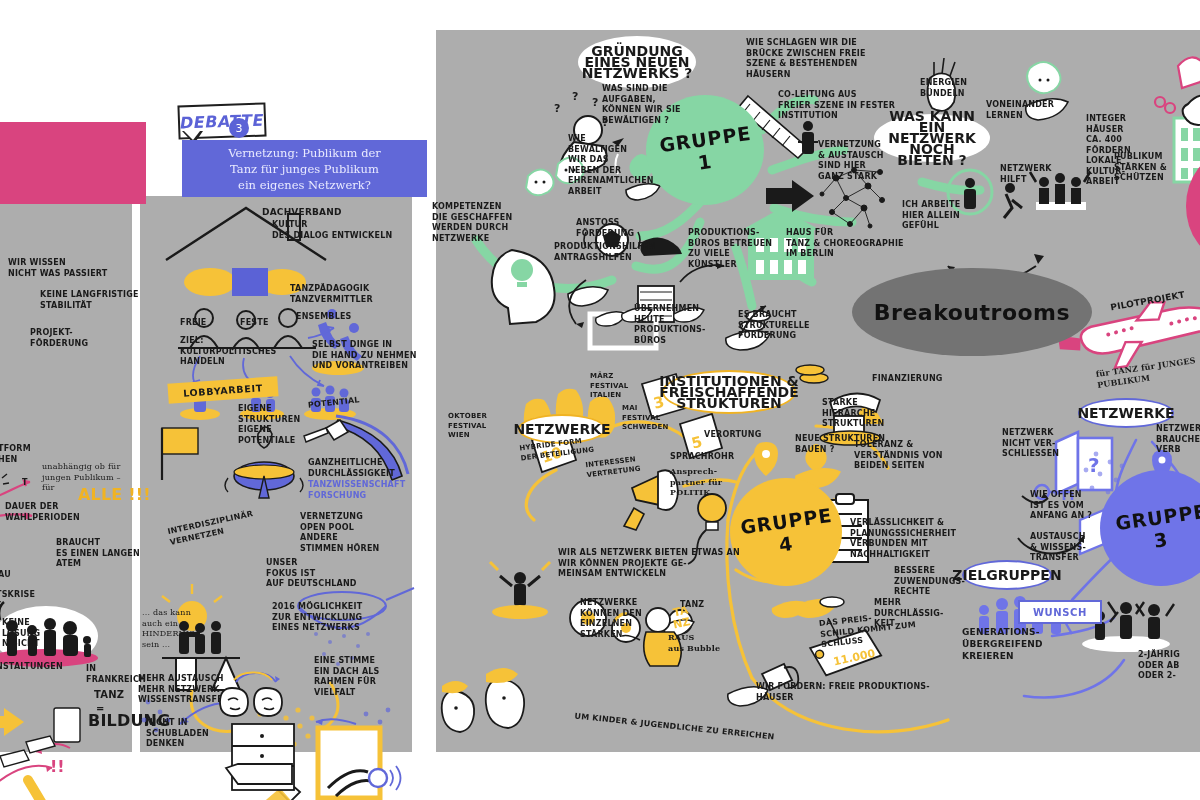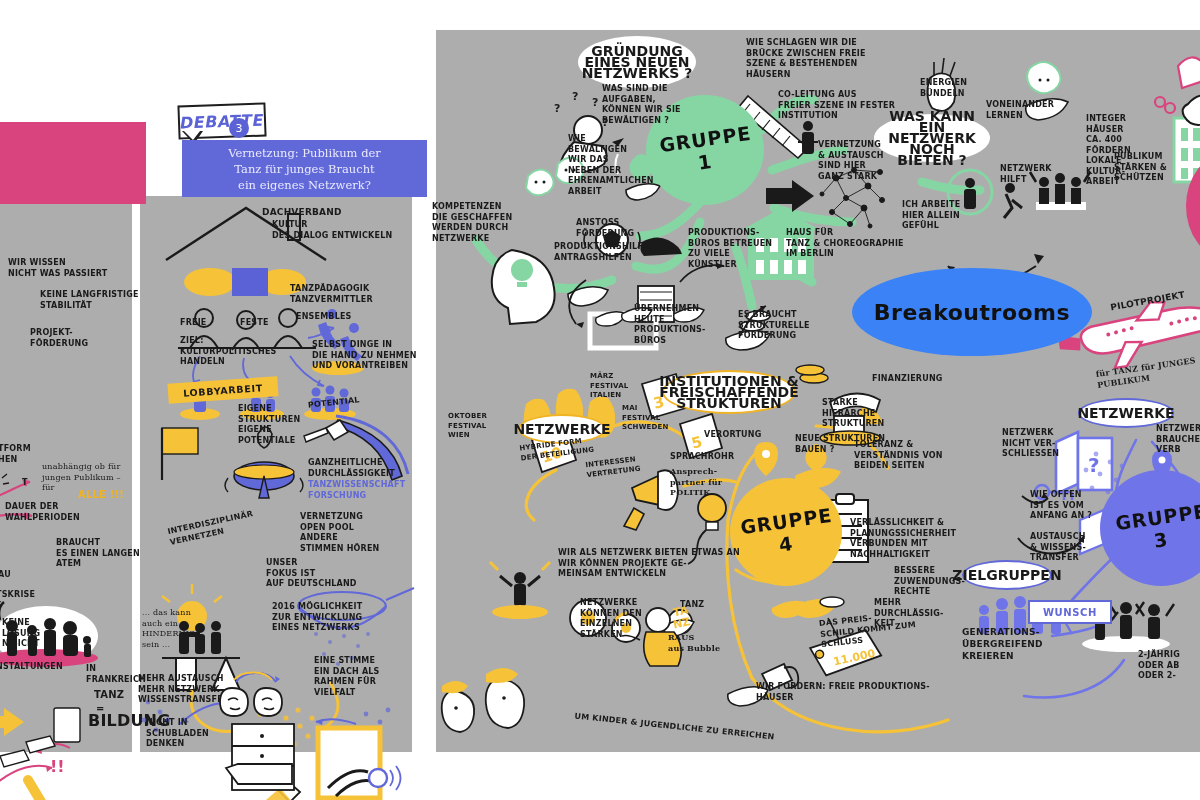--- a/index.html
+++ b/index.html
@@ -54,29 +54,29 @@
   .gcircle{position:absolute;border-radius:50%;display:flex;flex-direction:column;
      align-items:center;justify-content:center;}
   .gcircle .gname{font-family:"DejaVu Sans",sans-serif;font-weight:bold;
      font-size:19px;letter-spacing:1px;color:#111;transform:rotate(-8deg);}
   .gcircle .gnum{font-family:"DejaVu Sans",sans-serif;font-weight:bold;
      font-size:19px;color:#111;margin-top:1px;transform:rotate(-8deg);}
   .g1{left:646px;top:95px;width:118px;height:110px;background:#86d6a4;}
   .g4{left:730px;top:478px;width:112px;height:108px;background:#f6c238;}
   .g3{left:1100px;top:470px;width:122px;height:116px;background:#6f74e8;}
 
-  .title-oval{position:absolute;left:852px;top:268px;width:240px;height:88px;background:#3b82f6;
+  .title-oval{position:absolute;left:852px;top:268px;width:240px;height:88px;background:#737373;
      border-radius:50%;display:flex;align-items:center;justify-content:center;}
   .title-oval span{font-family:"DejaVu Sans",sans-serif;font-weight:bold;font-size:22px;
      letter-spacing:.5px;color:#111;}
   svg{overflow:visible;display:block;}
   .svgwrap{position:absolute;pointer-events:none;}
 
   .wunsch{position:absolute;left:1018px;top:600px;width:80px;height:20px;background:#ffffff;
-     border:2px solid #6168d8;display:flex;align-items:center;justify-content:center;margin-left:10px;}
+     border:2px solid #6168d8;display:flex;align-items:center;justify-content:center;}
   .wunsch span{color:#6168d8;font-weight:bold;font-size:10px;letter-spacing:.6px;
      font-family:"DejaVu Sans",sans-serif;}
 
   .lobby{position:absolute;left:168px;top:380px;width:110px;height:20px;background:#f6c238;
      transform:rotate(-4deg);display:flex;align-items:center;justify-content:center;}
   .lobby span{font-weight:bold;font-size:9.5px;letter-spacing:.7px;color:#1a1a1a;
      font-family:"DejaVu Sans",sans-serif;}
 </style>
 </head>
 <body>
@@ -95,21 +95,21 @@
   <div class="debate-bubble">
     <span>DEBATTE</span>
   </div>
   <div class="debate-tail"></div>
   <div class="debate-tail-in"></div>
   <div class="debate-num">
     <span>3</span>
   </div>
   <div class="debate-bar">
     <div class="ln">Vernetzung: Publikum der</div>
-    <div class="ln">Tanz für junges Braucht</div>
+    <div class="ln">Tanz für junges Publikum</div>
     <div class="ln">ein eigenes Netzwerk?</div>
   </div>
 
   <svg class="svgwrap" style="left:-60px;top:196px;width:200px;height:560px">
 
     <path d="M46,300 L56,300 L53,365 L38,365 Z" fill="#d9447f" stroke="#1a1a1a" stroke-width="1.6"></path>
     <ellipse cx="47" cy="300" rx="12" ry="4" fill="#ffffff" stroke="#1a1a1a" stroke-width="1.6"></ellipse>
     <path d="M36,286 q10,-12 22,-2" fill="none" stroke="#1a1a1a" stroke-width="1.5"></path>
     <path d="M62,282 l5,-4 M63,288 l6,-1" stroke="#1a1a1a" stroke-width="1.4"></path>
 
@@ -172,21 +172,21 @@
   <div class="ht cap" style="left:40px;top:290px;width:120px;">KEINE LANGFRISTIGE
 STABILITÄT</div>
   <div class="ht cap" style="left:30px;top:328px;width:80px;">PROJEKT-
 FÖRDERUNG</div>
   <div class="ht cap" style="left:-2px;top:444px;width:60px;">TFORM
 HEN</div>
   <div class="ht cap" style="left:22px;top:478px;width:20px;">T</div>
   <div class="ht" style="left:42px;top:462px;width:100px;font-weight:normal;font-family:'DejaVu Serif',serif;">unabhängig ob für
 jungen Publikum –
 für</div>
-  <div class="ht ylw" style="left:78px;top:490px;font-size:10px;">ALLE !!!</div>
+  <div class="ht ylw" style="left:78px;top:490px;font-size:16px;">ALLE !!!</div>
   <div class="ht cap" style="left:5px;top:502px;width:90px;">DAUER DER
 WAHLPERIODEN</div>
   <div class="ht cap" style="left:56px;top:538px;width:95px;">BRAUCHT
 ES EINEN LANGEN
 ATEM</div>
   <div class="ht cap" style="left:-2px;top:570px;">AU</div>
   <div class="ht cap" style="left:-4px;top:590px;width:70px;">TSKRISE
 E</div>
   <div class="ht cap" style="left:2px;top:618px;width:70px;">KEINE
 LÖSUNG

